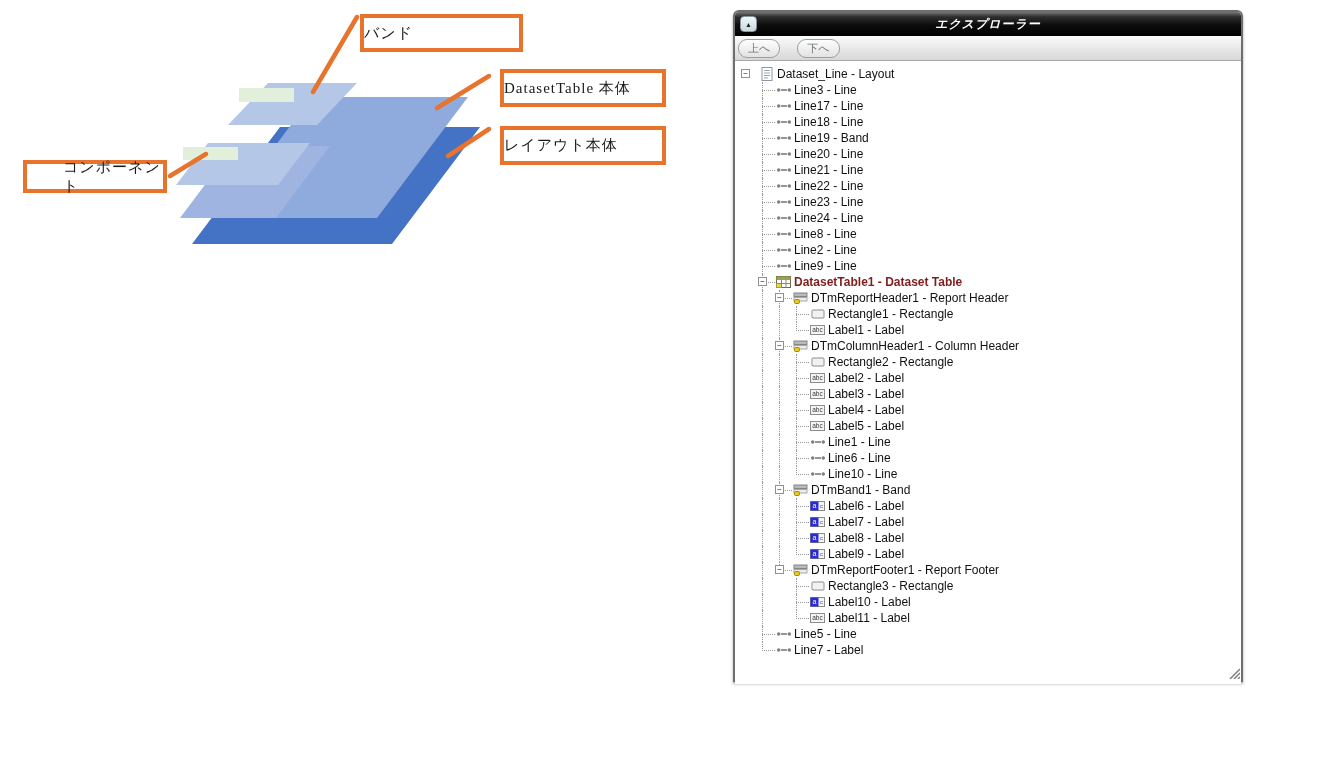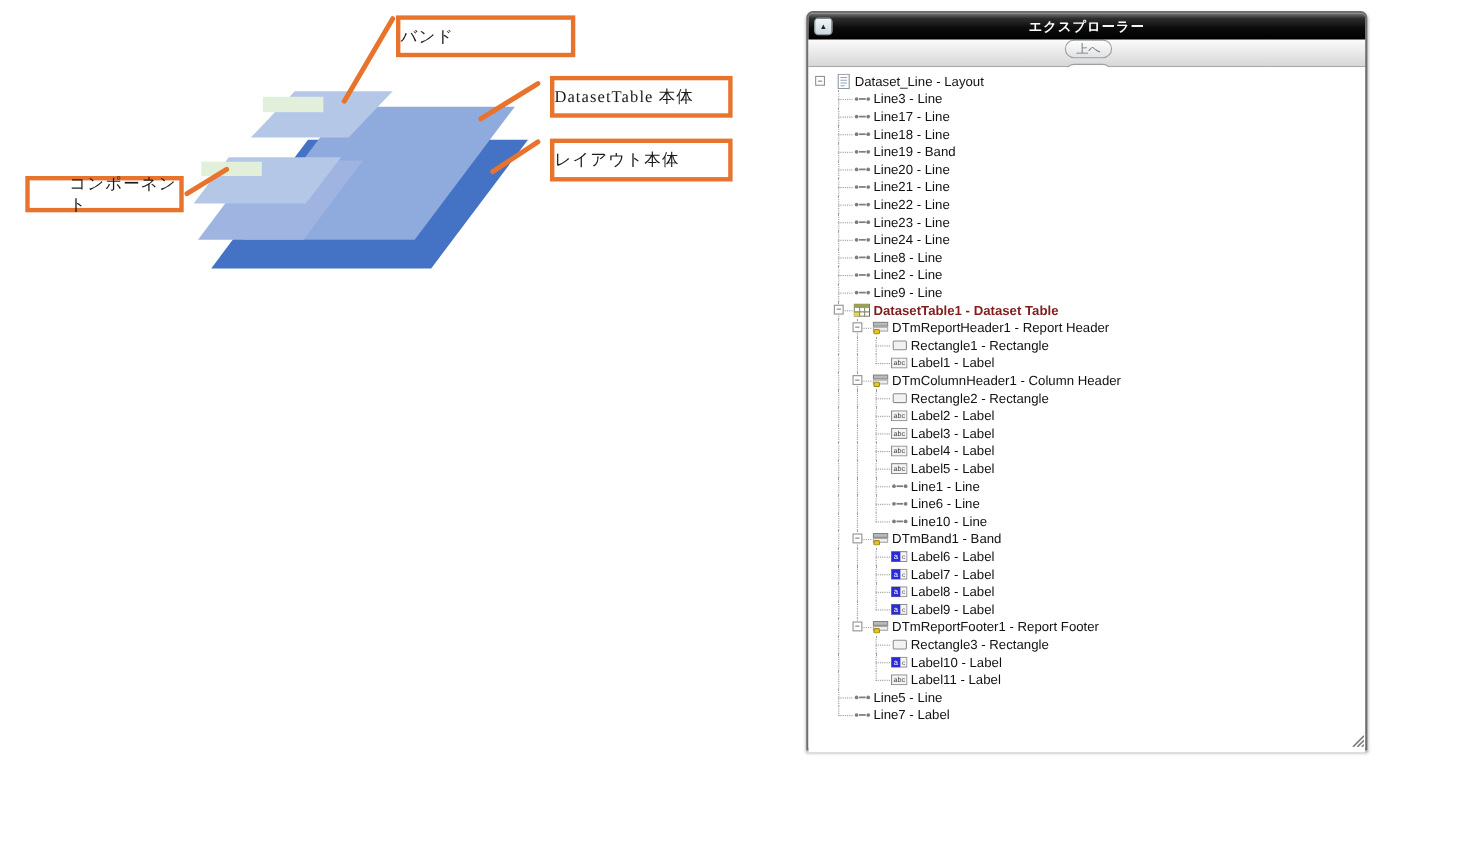--- a/index.html
+++ b/index.html
@@ -19,27 +19,27 @@
   #lbl-comp{left:23px;top:160px;width:144px;height:33px;padding-left:36px;}
 
   
   #panel{position:absolute;left:733px;top:10px;width:510px;height:672px;box-sizing:border-box;
          border:2px solid #6e6e6e;border-radius:6px 6px 0 0;background:#fff;
          box-shadow:0 2px 3px rgba(0,0,0,.35);}
   #titlebar{height:24px;border-radius:4px 4px 0 0;position:relative;
             background:linear-gradient(180deg,#777 0%,#2e2e2e 20%,#0c0c0c 55%,#000 100%);
             display:flex;align-items:center;}
   #titletext{position:absolute;left:0;right:0;text-align:center;color:#fff;
-             font-size:12px;font-weight:bold;letter-spacing:1px;}
+             font-size:12px;font-weight:bold;letter-spacing:1px;font-style:italic;}
   #collapsebtn{position:relative;z-index:2;margin-left:5px;width:17px;height:16px;border-radius:4px;
                background:linear-gradient(#f2f6f8,#cdd9de);border:1px solid #87989f;
                display:flex;align-items:center;justify-content:center;font-size:7px;color:#16262e;
                box-sizing:border-box;cursor:pointer;}
   #toolbar{height:24px;background:linear-gradient(#fbfbfb,#d7d7d7);border-bottom:1px solid #a9a9a9;
-           display:flex;align-items:center;gap:5px;padding-left:3px;flex-direction:column;}
+           display:flex;align-items:center;gap:17px;padding-left:3px;}
   .tbtn{height:17px;padding:0 9px;border:1px solid #99a0a3;border-radius:9px;
         background:linear-gradient(#fefefe,#e2e2e2);color:#6c7a80;font-size:11px;
         display:flex;align-items:center;cursor:pointer;}
 
   #tree{position:relative;height:623px;overflow:hidden;background:#fff;padding:5px 0 0 6px;
         box-sizing:border-box;}
   .trow{height:16px;display:flex;align-items:center;white-space:nowrap;cursor:default;}
   .tcell{position:relative;width:17px;height:16px;flex:0 0 17px;}
   .vfull{position:absolute;left:4px;top:0;bottom:0;border-left:1px dotted #9a9a9a;}
   .vhalf{position:absolute;left:4px;top:0;height:9px;border-left:1px dotted #9a9a9a;}

